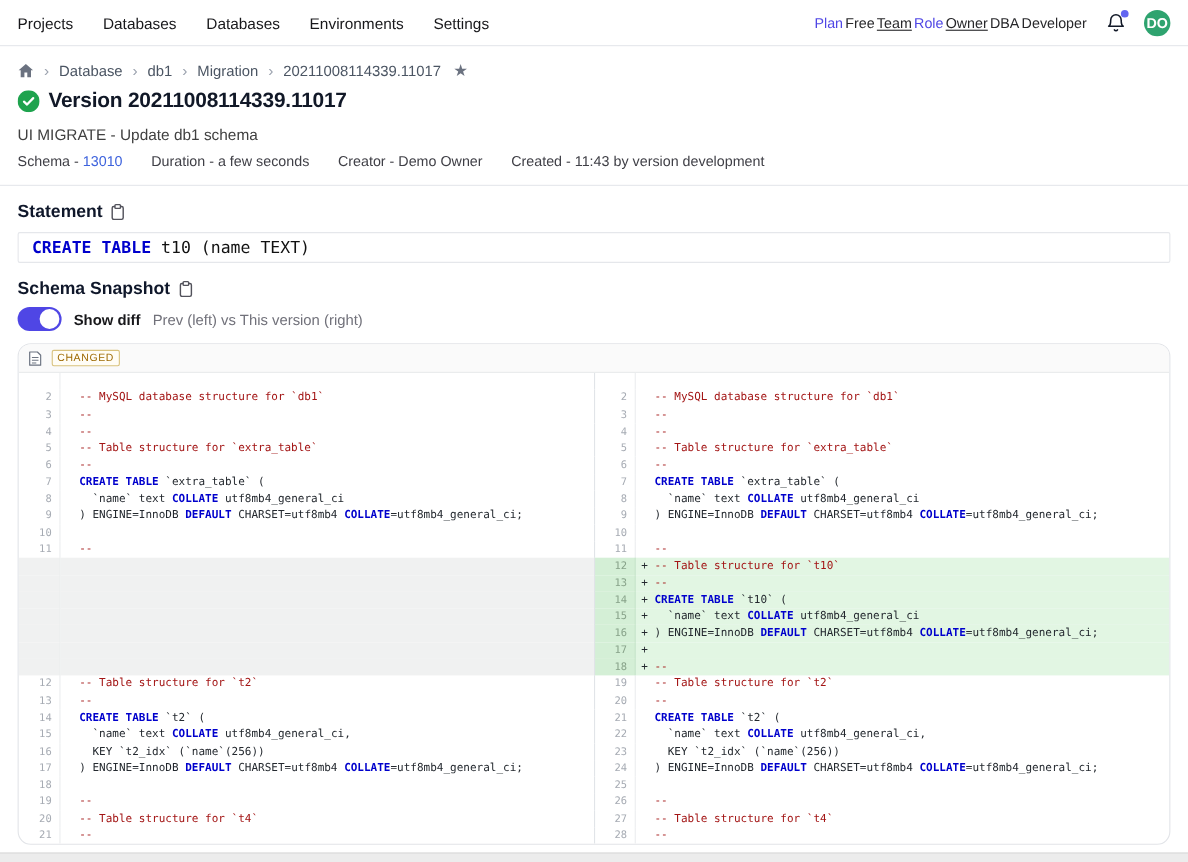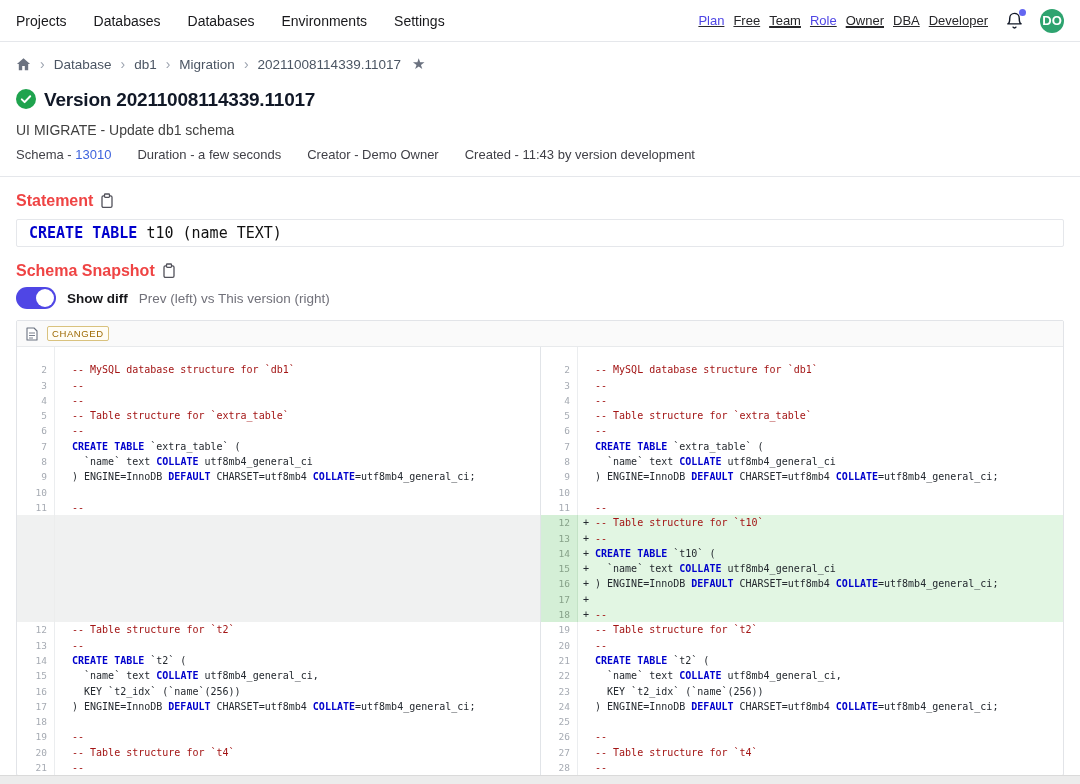--- a/index.html
+++ b/index.html
@@ -18,46 +18,46 @@
   .avatar { width:24px; height:24px; border-radius:50%; background:#2ea36f; color:#fff; font-size:13px;
     font-weight:700; display:flex; align-items:center; justify-content:center; margin-left:4px; cursor:pointer; }
 
   
   .breadcrumb { margin:13px 16px 0; display:flex; align-items:center; gap:9px; font-size:13.5px; color:#4b5563; }
   .breadcrumb .chev { color:#9ca3af; font-size:14px; }
   .breadcrumb .bc-item { cursor:pointer; }
   .breadcrumb .star { color:#6b7280; font-size:15px; cursor:pointer; margin-left:2px; }
 
   
-  .title-row { margin:16px 16px 0; display:flex; gap:8px; }
+  .title-row { margin:8px 16px 0; display:flex; align-items:center; gap:8px; }
   .page-title { font-size:19px; font-weight:700; color:#111827; letter-spacing:-0.2px; }
   .subtitle { margin:11px 16px 0; font-size:14px; color:#404040; }
   .meta-row { margin:9px 16px 0; display:flex; gap:26px; font-size:13px; color:#3f3f46; }
   .meta-row a { color:#3e63dd; text-decoration:none; cursor:pointer; }
   .divider { margin-top:14px; border-top:1px solid #e5e7eb; }
 
   
   .section { padding:15px 16px 0; }
-  .sec-head { display:flex; align-items:center; gap:7px; font-size:16px; font-weight:700; color:#ef4444; }
+  .sec-head { display:flex; align-items:center; gap:7px; font-size:16px; font-weight:700; color:#0f172a; }
   .copy-btn { cursor:pointer; display:inline-flex; }
   .stmt-box { margin-top:9px; border:1px solid #e5e7eb; border-radius:2px; padding:4px 12px;
     font-family:"DejaVu Sans Mono", monospace; font-size:15px; color:#111; }
   .seg-k { color:#0000cc; font-weight:700; }
   .seg-c { color:#a31515; }
   .seg-p { color:#24292f; }
   .stmt-box .seg-p { color:#111; font-weight:400; }
 
   .toggle-row { margin-top:7px; display:flex; align-items:center; gap:11px; }
   .toggle { width:40px; height:22px; border-radius:11px; background:#4f46e5; position:relative; cursor:pointer; flex:0 0 auto; }
   .toggle .knob { position:absolute; top:2px; right:2px; width:18px; height:18px; border-radius:50%; background:#fff; }
   .toggle-label { font-size:13.5px; font-weight:700; color:#18181b; }
   .toggle-hint { font-size:13.5px; color:#71717a; }
 
   
-  .diff-panel { margin:11px 16px 0; border:1px solid #e2e4e8; border-radius:2px; overflow:hidden; background:#fff; }
+  .diff-panel { margin:11px 16px 0; border:1px solid #e2e4e8; border-radius:12px; overflow:hidden; background:#fff; }
   .diff-header { height:26px; background:#fafafa; border-bottom:1px solid #e8eaec; display:flex; align-items:center; gap:9px; padding:0 9px; }
   .badge { font-size:9.5px; font-weight:500; letter-spacing:0.6px; color:#9e6a03; border:1px solid #d9c27e;
     border-radius:2px; padding:1px 4px; background:#fffdf6; }
   .diff-grid { display:grid; grid-template-columns:38px 1fr 38px 1fr; grid-auto-rows:15.3px;
     font-family:"DejaVu Sans Mono", monospace; font-size:10px; }
   .gut { text-align:right; padding-right:7px; color:#a6abb3; border-right:1px solid #ebedef; font-size:9.5px; line-height:15.3px; }
   .gutR { border-left:1px solid #e1e4e8; }
   .code { white-space:pre; overflow:hidden; line-height:15.3px; padding-left:5px; color:#24292f; }
   .marker { display:inline-block; width:12px; }
   .hunk { background:#f7f9fd; color:#949ca6;margin-top:44px; }
@@ -75,21 +75,21 @@
 
 <div class="topnav">
   <div class="nav-left">
       <span>Projects</span>
       <span>Databases</span>
       <span>Databases</span>
       <span>Environments</span>
       <span>Settings</span>
     </div>
   <div class="nav-right">
-    <span style="display:flex;gap:9px;align-items:center;text-decoration:underline;">
+    <span style="display:flex;gap:2px;align-items:center;">
         <span class="accent ">Plan</span>
         <span class="">Free</span>
         <span class="und">Team</span>
         <span class="accent ">Role</span>
         <span class="und">Owner</span>
         <span class="">DBA</span>
         <span class="">Developer</span>
       </span>
     <span class="bell-wrap">
       <span>

